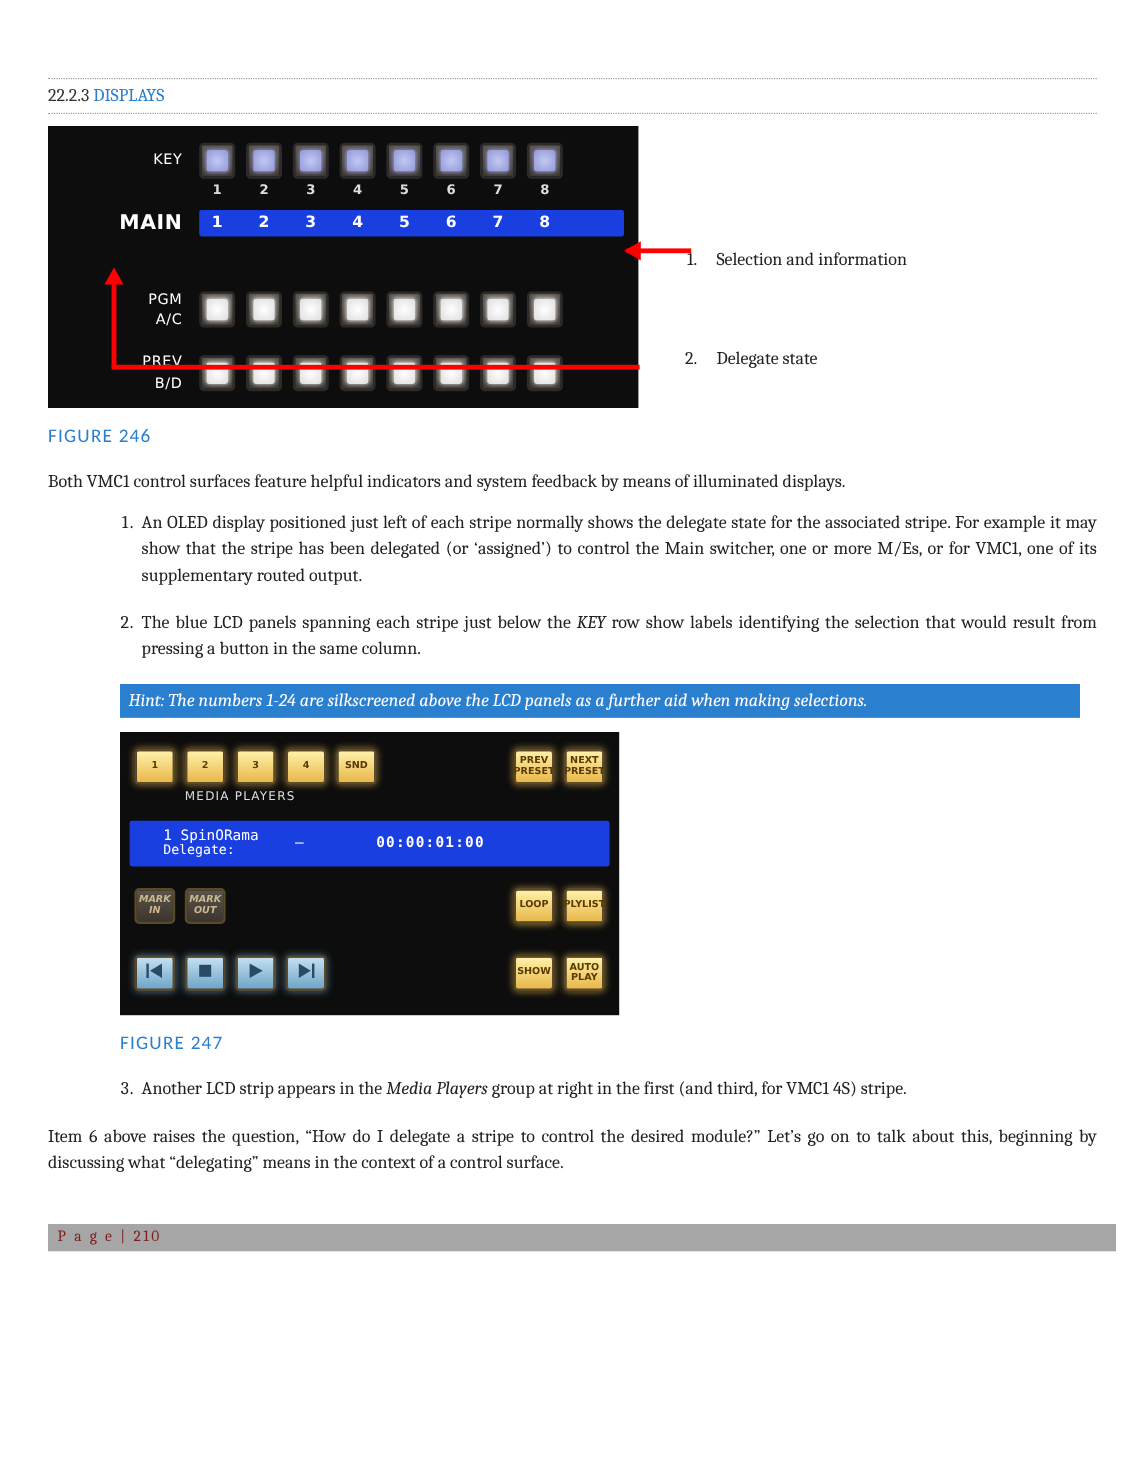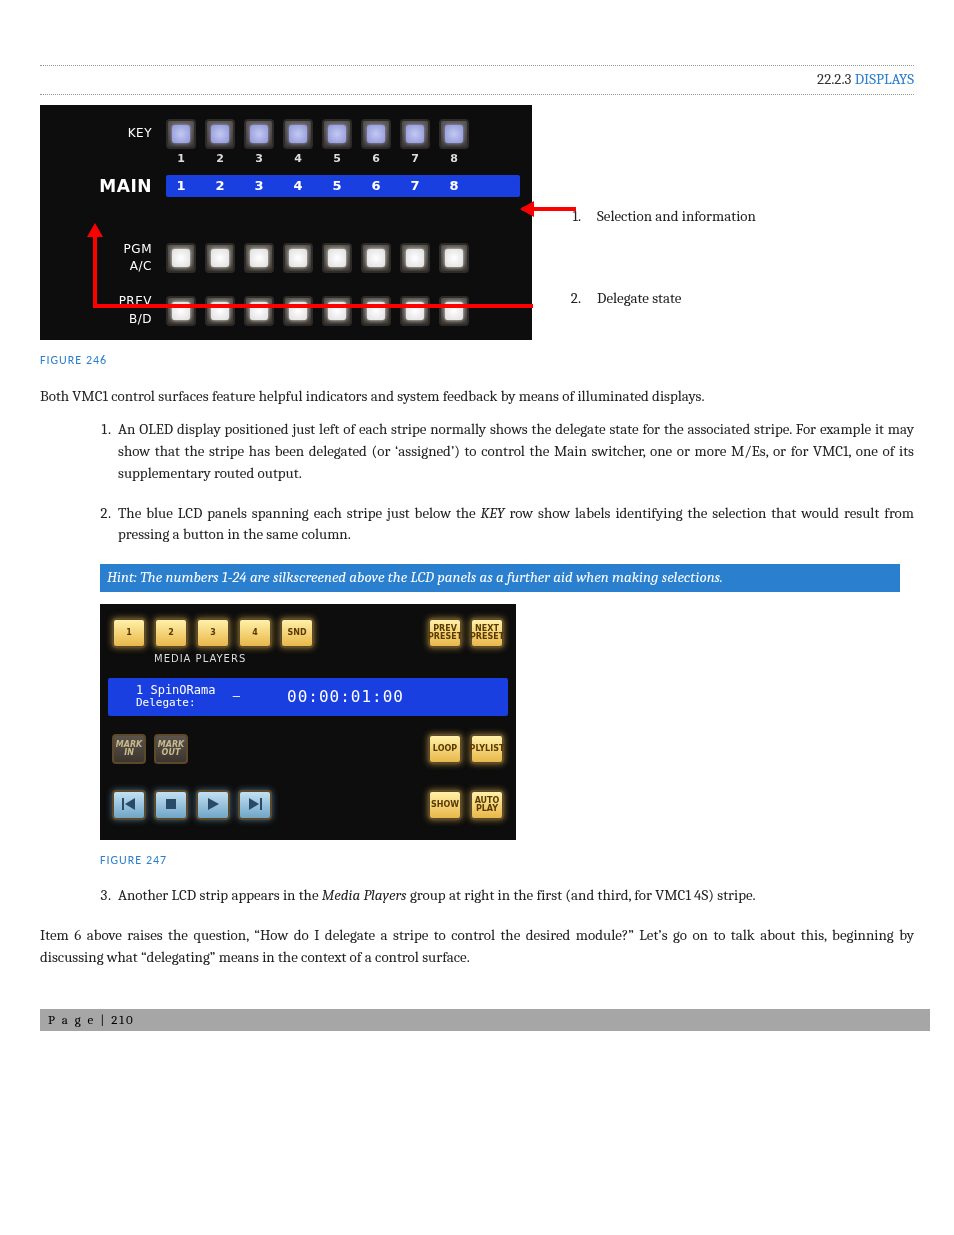--- a/index.html
+++ b/index.html
@@ -6,21 +6,21 @@
     margin: 0;
     padding: 40px 40px 0 40px;
     font-family: Cambria, Georgia, serif;
     font-size: 15px;
     color: #222;
     background: #fff;
     width: 874px;
     line-height: 1.45;
   }
   .section-header {
-    text-align: right;
+    text-align: left;
     border-top: 1px dotted #999;
     border-bottom: 1px dotted #999;
     padding: 3px 0;
     margin: 25px 0 10px 0;
     font-size: 15px;
   }
   .section-num { color: #333; }
   .section-title { color: #2a7fcf; }
   .fig-row {
     display: flex;
@@ -202,24 +202,24 @@
     height: 38px;
     margin: 6px -4px 18px -4px;
     display: flex;
     align-items: center;
     justify-content: space-between;
     padding: 0 14px 0 28px;
     font-family: "DejaVu Sans Mono", monospace;
     font-size: 12px;
   }
   .p2-lcd .left-txt { line-height: 1.1; }
-  .p2-lcd .right-txt { font-size: 16px; letter-spacing: 1px;}
+  .p2-lcd .right-txt { font-size: 12px; letter-spacing: 1px; font-weight: bold;}
   .fig-caption {
     color: #2a7fcf;
-    font-size: 12px;
+    font-size: 16px;
     letter-spacing: 1px;
     margin: 12px 0 16px 0;
     font-family: Calibri, Arial, sans-serif;
   }
   p.body {
     margin: 12px 0;
     text-align: justify;
   }
   ol.body-ol {
     margin: 0 0 16px 0;
@@ -238,21 +238,21 @@
     border: 1px solid #2a7fcf;
     margin: 4px 0 12px 60px;
     width: 800px;
     box-sizing: border-box;
     max-width: calc(100% - 60px);
   }
   em { font-style: italic; }
   .footer {
     margin-top: 40px;
     background: #a6a6a6;
-    color: #000000;
+    color: #7f1d1d;
     padding: 2px 8px;
     font-size: 13px;
     letter-spacing: 2px;
     font-family: Cambria, Georgia, serif;
     width: calc(100% + 0px);
   }
   svg.t-icon { width: 16px; height: 16px; fill:#2a4a6a;}
 </style>
 </head>
 <body>

